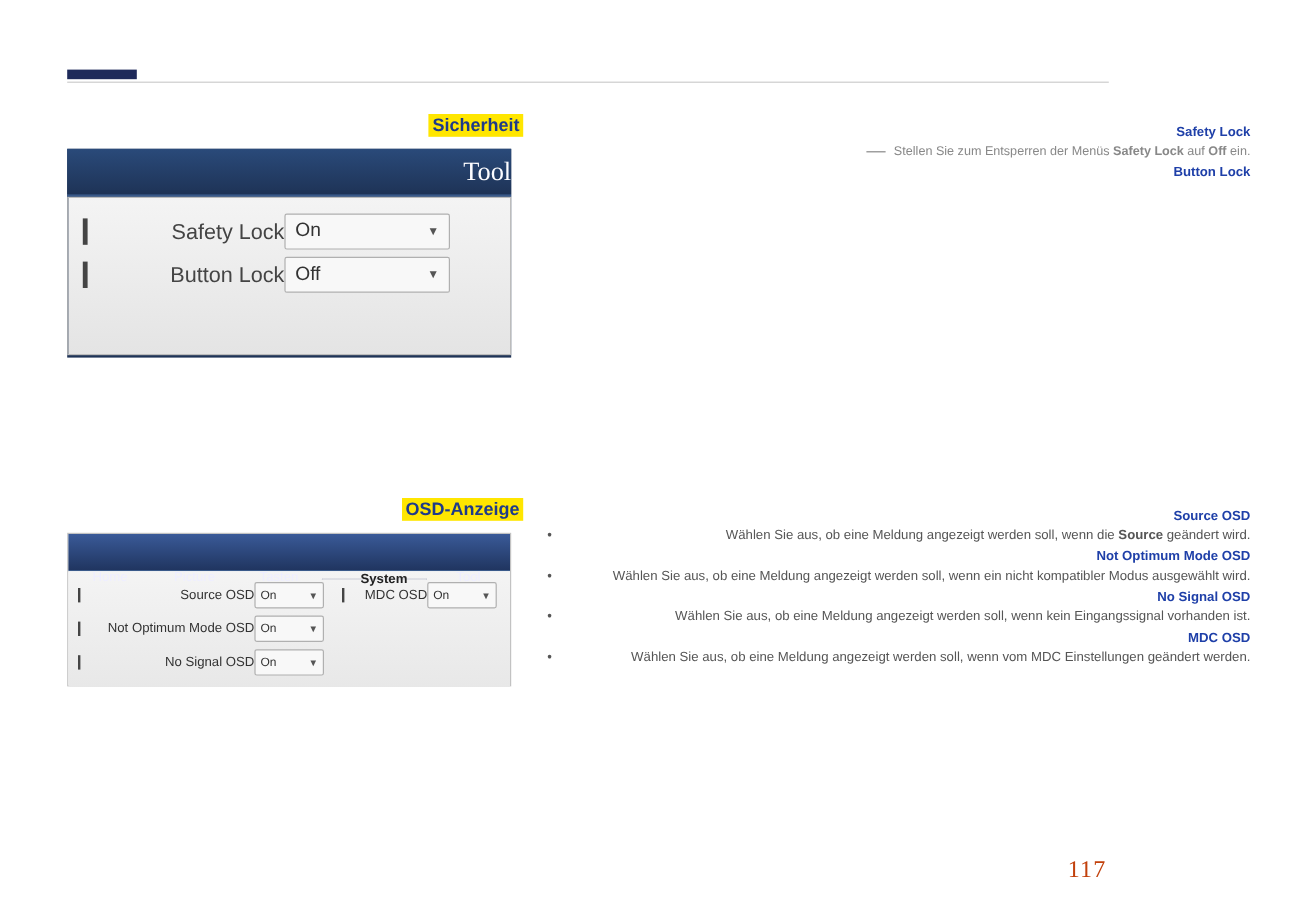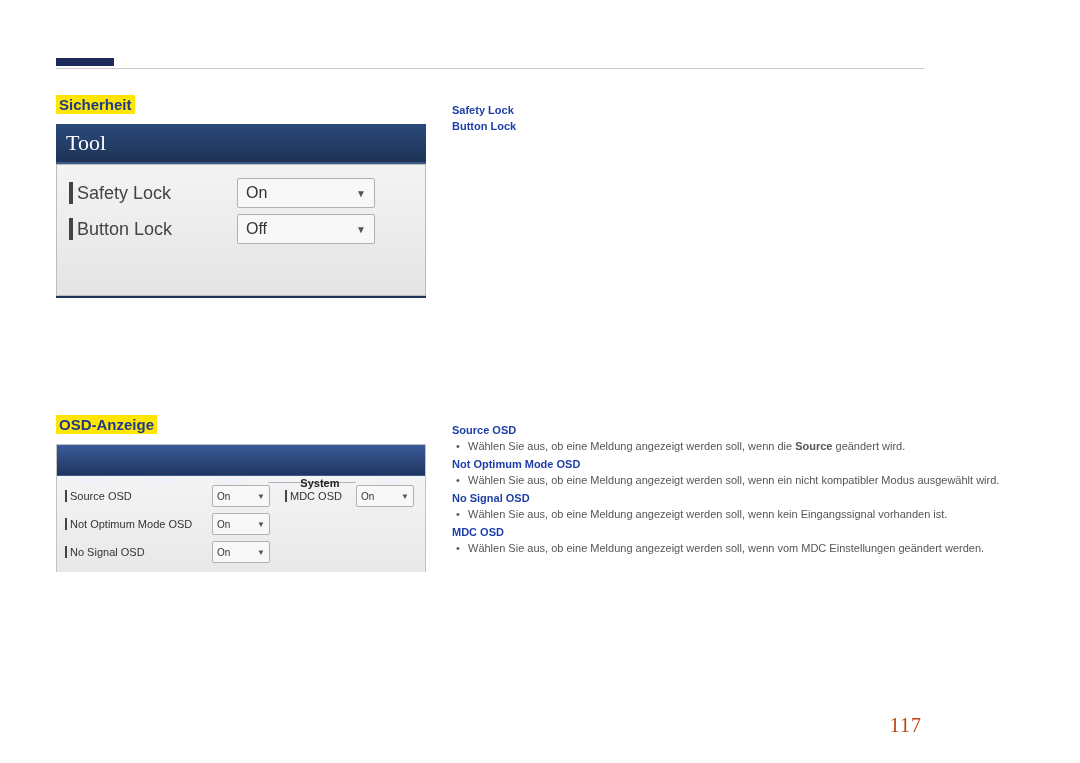--- a/index.html
+++ b/index.html
@@ -10,20 +10,21 @@
     font-family: Arial, Helvetica, sans-serif;
     background: #ffffff;
     color: #333;
     position: relative;
   }
   .page {
     width: 964px;
     height: 763px;
     position: relative;
     box-sizing: border-box;
+    text-align: right;
   }
 
   
   .topbar {
     position: absolute;
     left: 56px;
     top: 58px;
     width: 58px;
     height: 8px;
     background: #1e2a5a;
@@ -296,20 +297,24 @@
             <span>Off</span>
             <span class="arrow">▼</span>
           </div>
         </div>
       </div>
     </div>
   </div>
 
   <div class="rightcol">
     <div class="item-head">Safety Lock</div>
+    <div class="sub">
+      <span class="dash"></span>
+      <span>Stellen Sie zum Entsperren der Menüs </span><b class="blue">Safety Lock</b><span> auf </span><b class="blue">Off</b><span> ein.</span>
+    </div>
 
     <div class="item-head">Button Lock</div>
   </div>
 
   <div class="section2">
     <div class="hl-heading">OSD-Anzeige</div>
 
     <div class="shot2">
       <div class="tabs">
         <div class="tab">Home</div>

